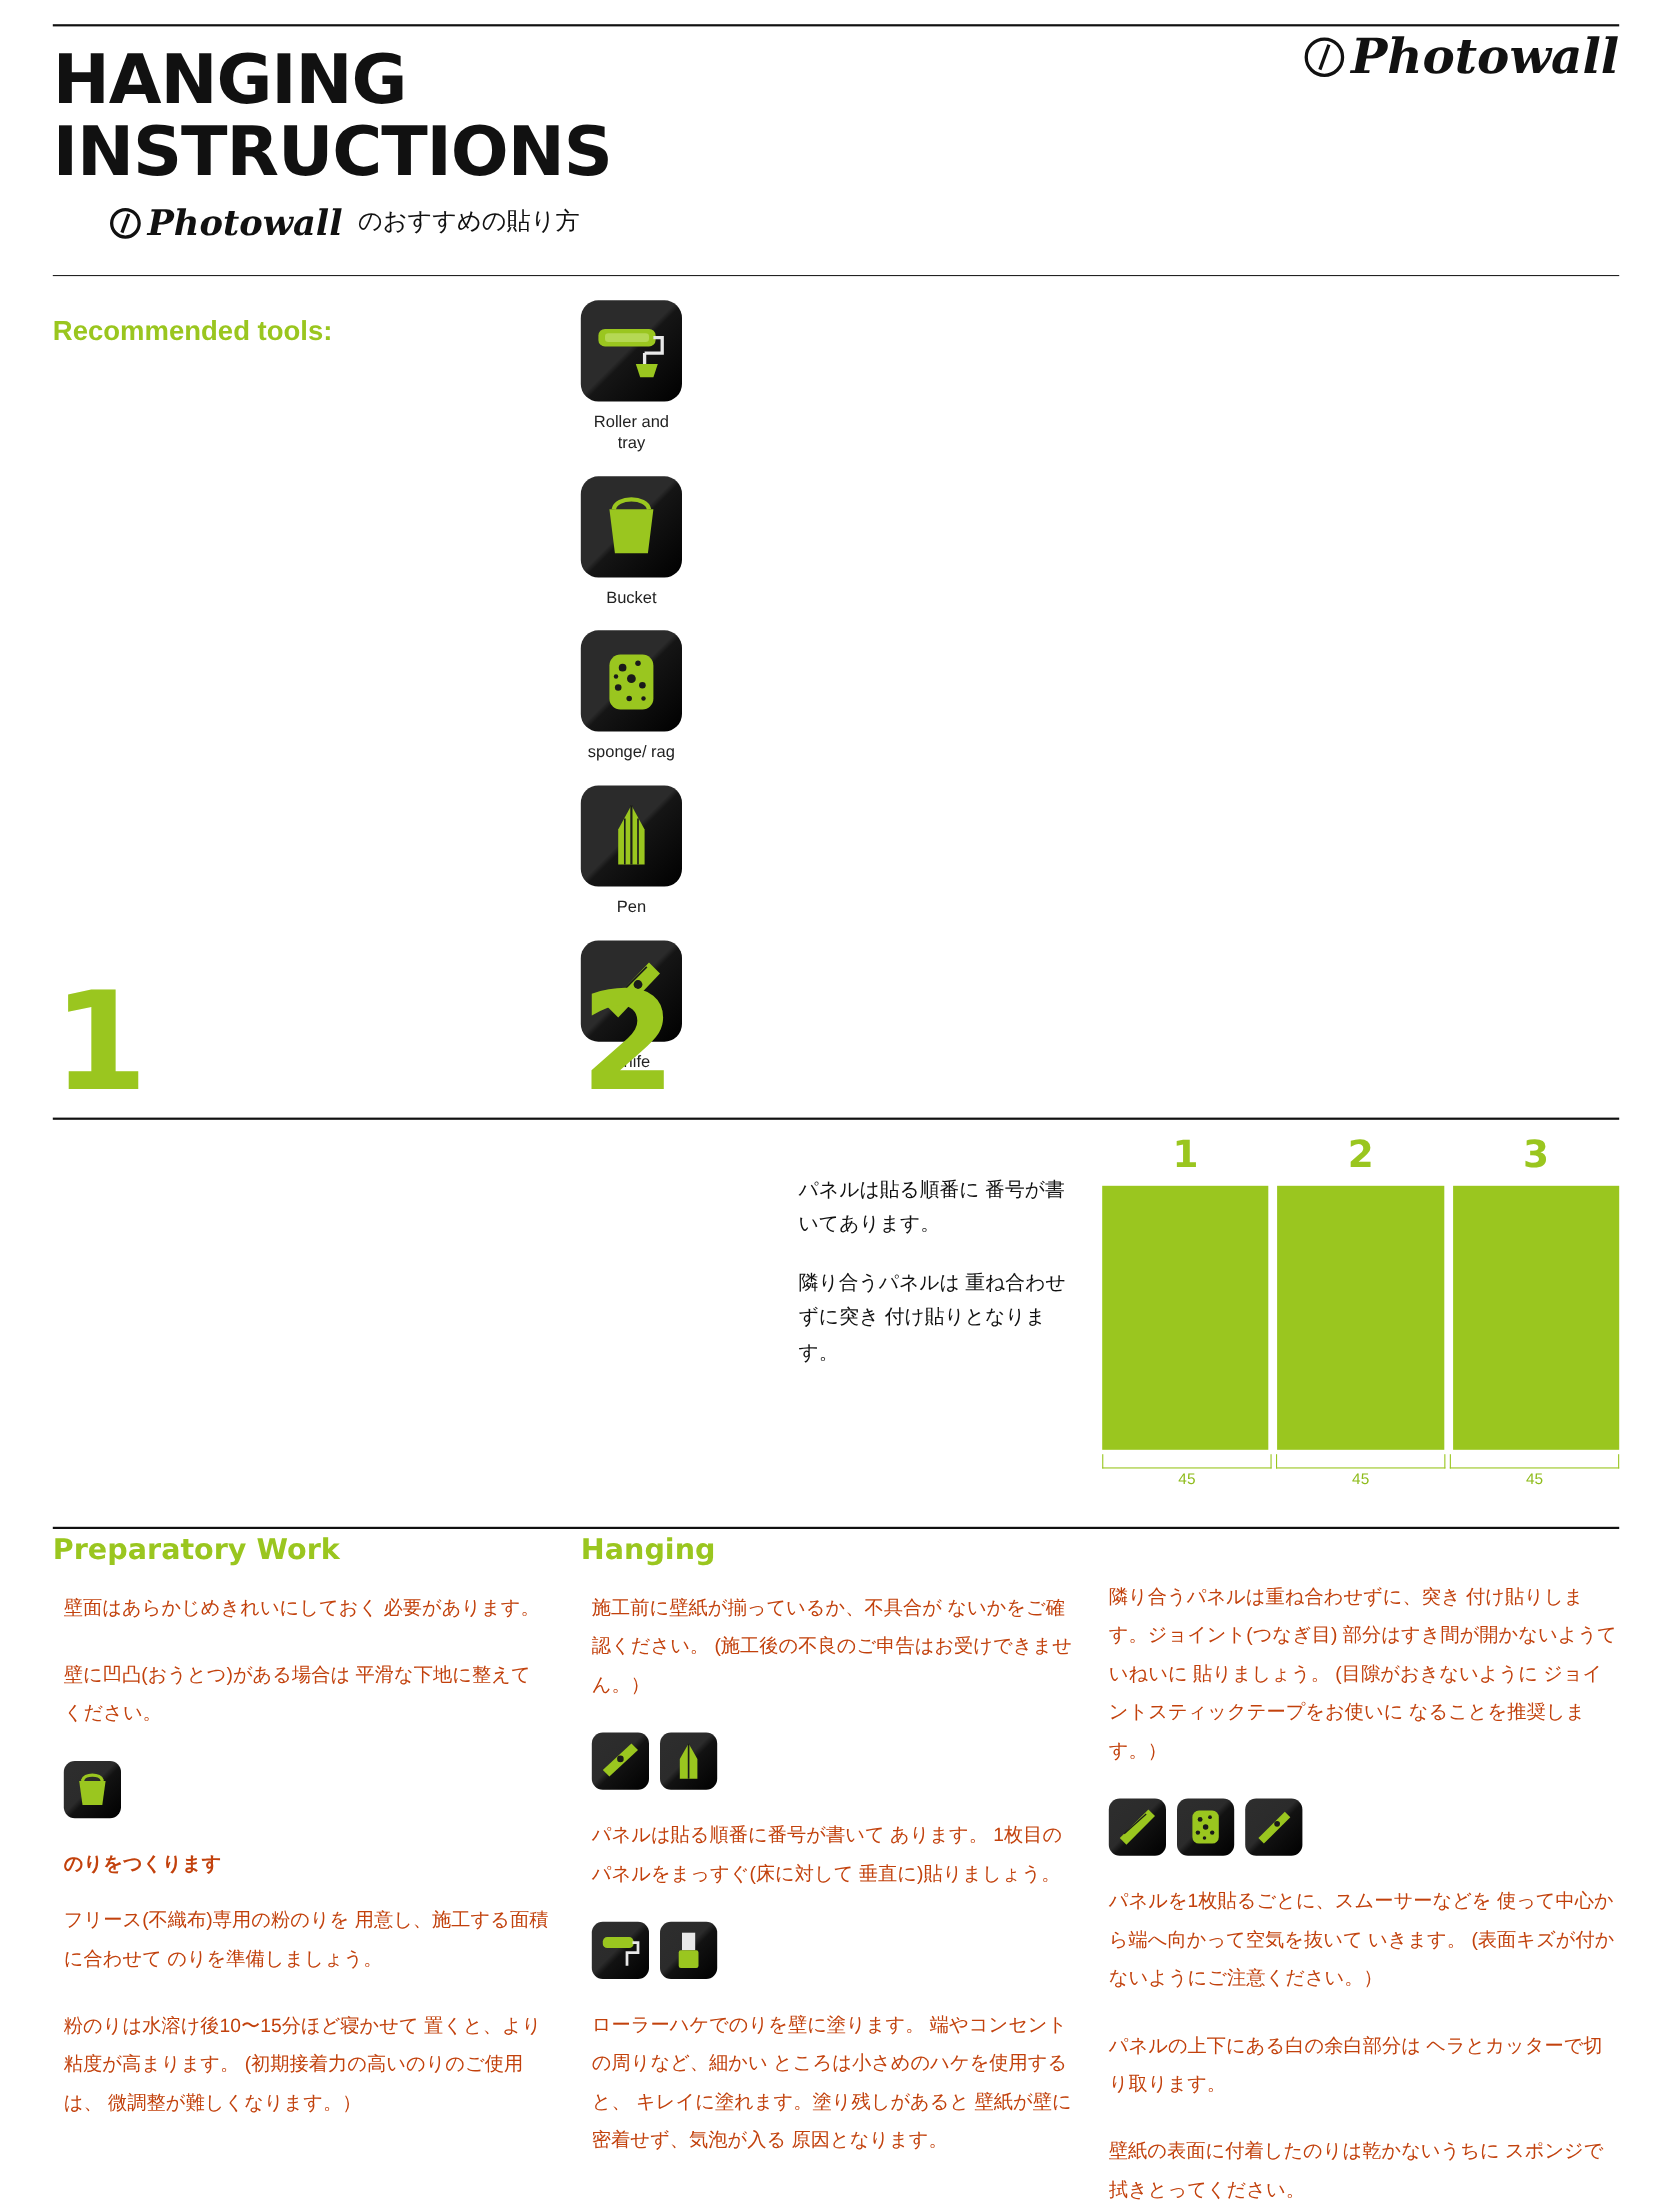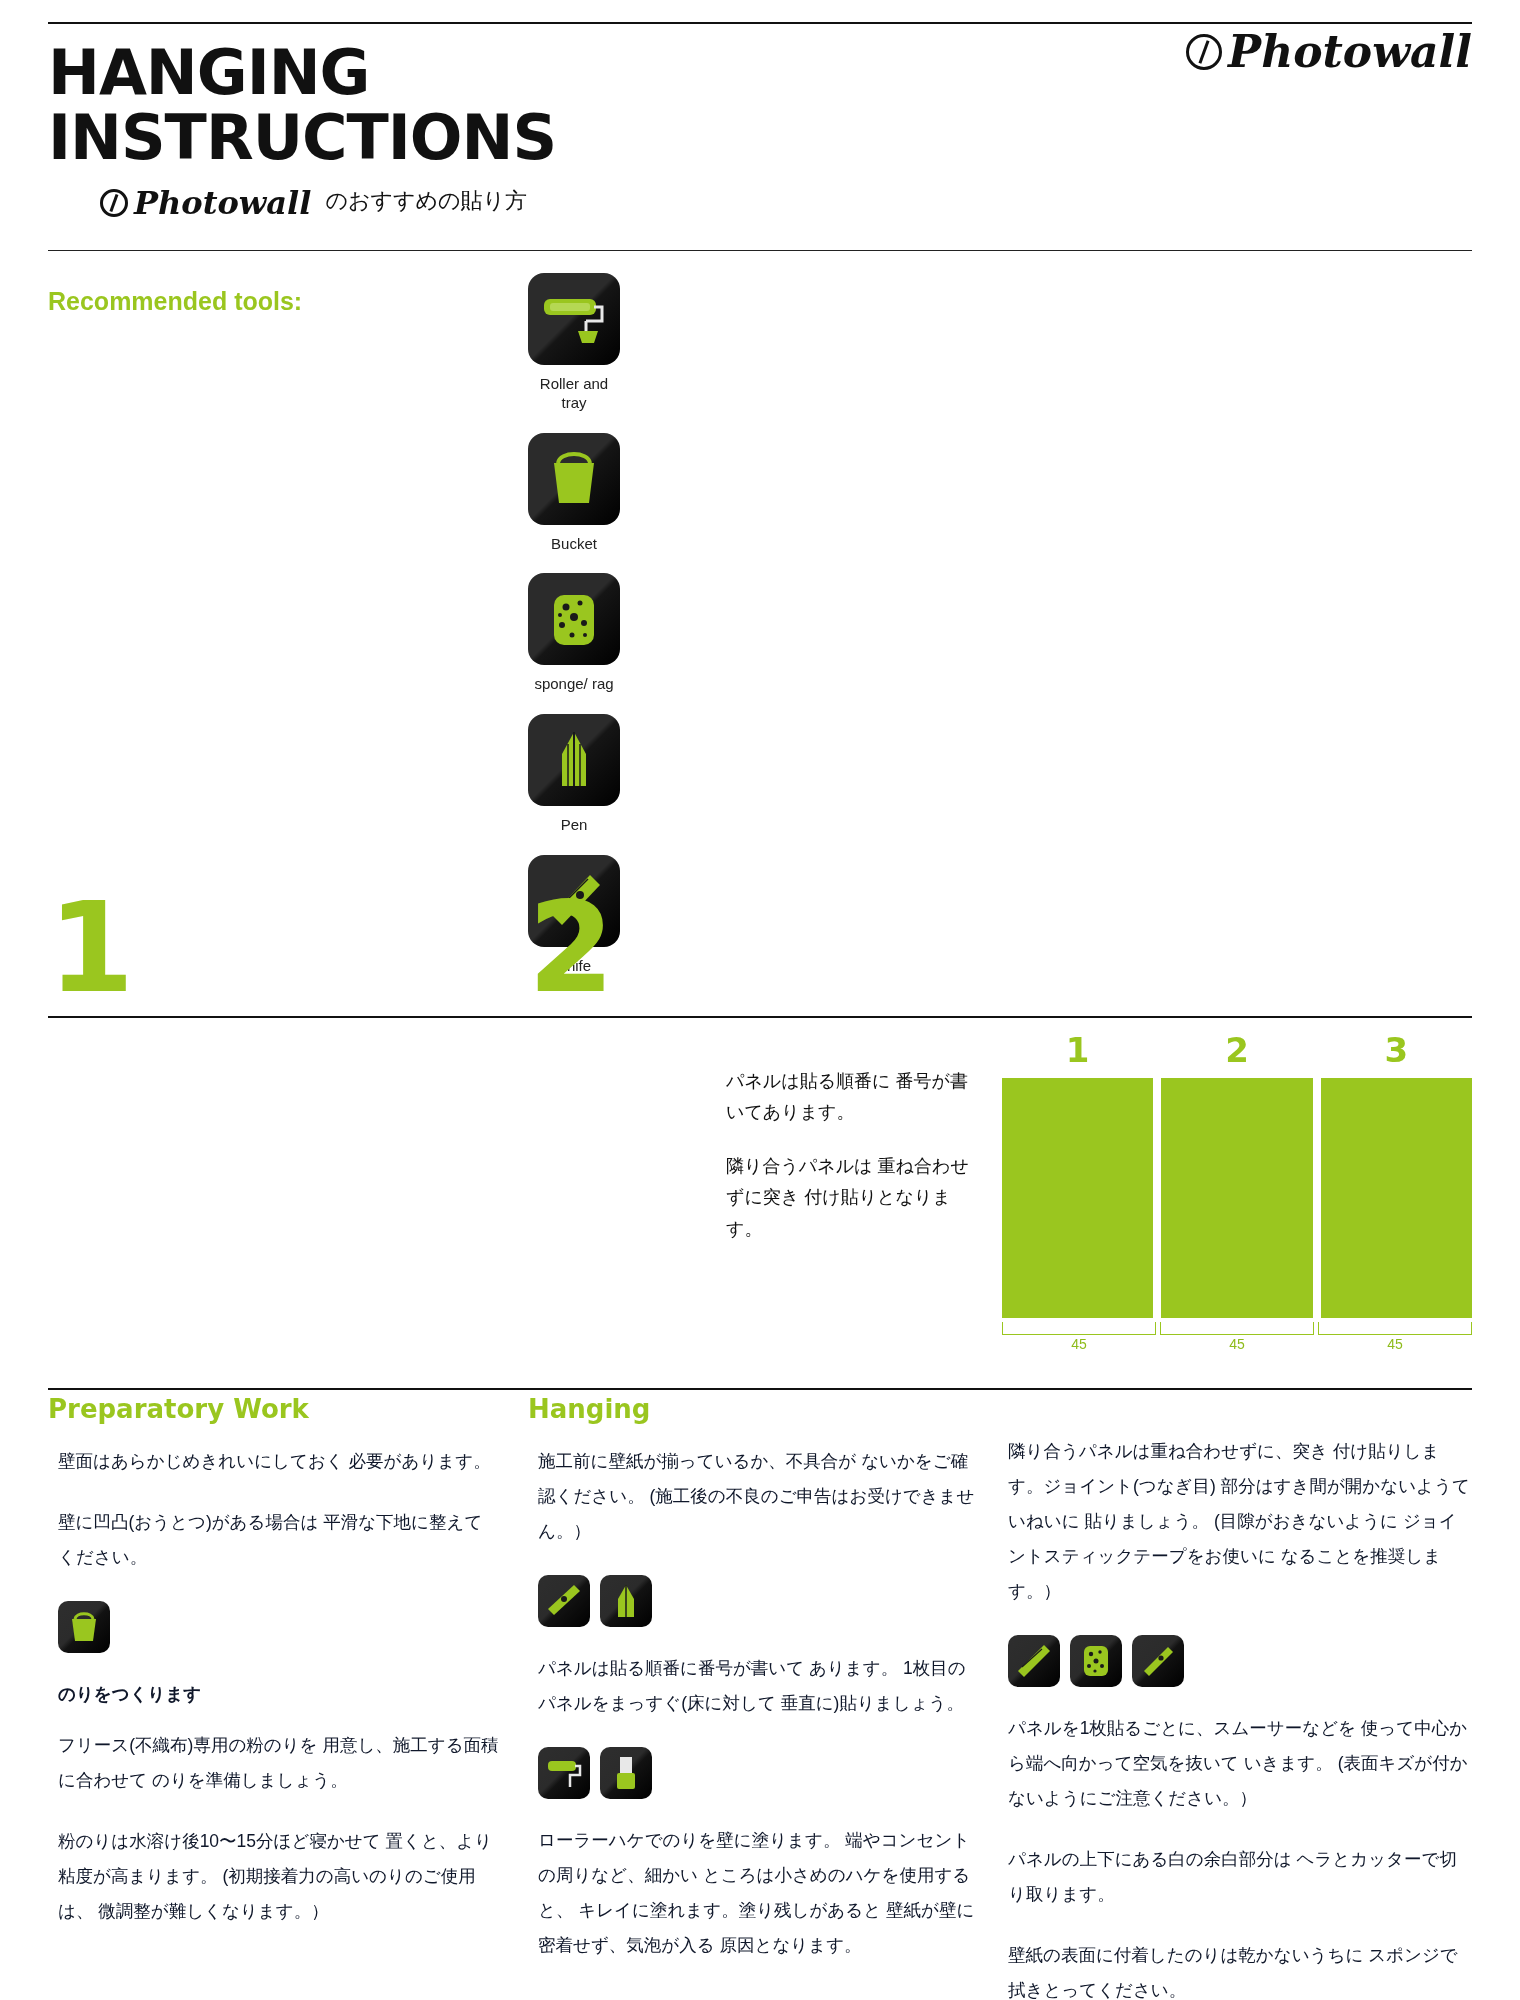--- a/index.html
+++ b/index.html
@@ -257,21 +257,21 @@
   .sec-title {
     color: #9ac61f;
     font-weight: bold;
     font-size: 26px;
     margin: 4px 0 20px 0;
     font-family: "DejaVu Sans", sans-serif;
   }
   .jp {
     font-size: 17.5px;
     line-height: 2.0;
-    color: #0f172a;
+    color: #c2410c;
     margin: 0 0 26px 0;
   }
   .jp.indent { padding-left: 10px; }
   .jp.bold { font-weight: bold; margin-bottom: 16px; }
   .icon-row {
     display: flex;
     gap: 10px;
     margin: 6px 0 24px 10px;
   }
   .icon-sm {

